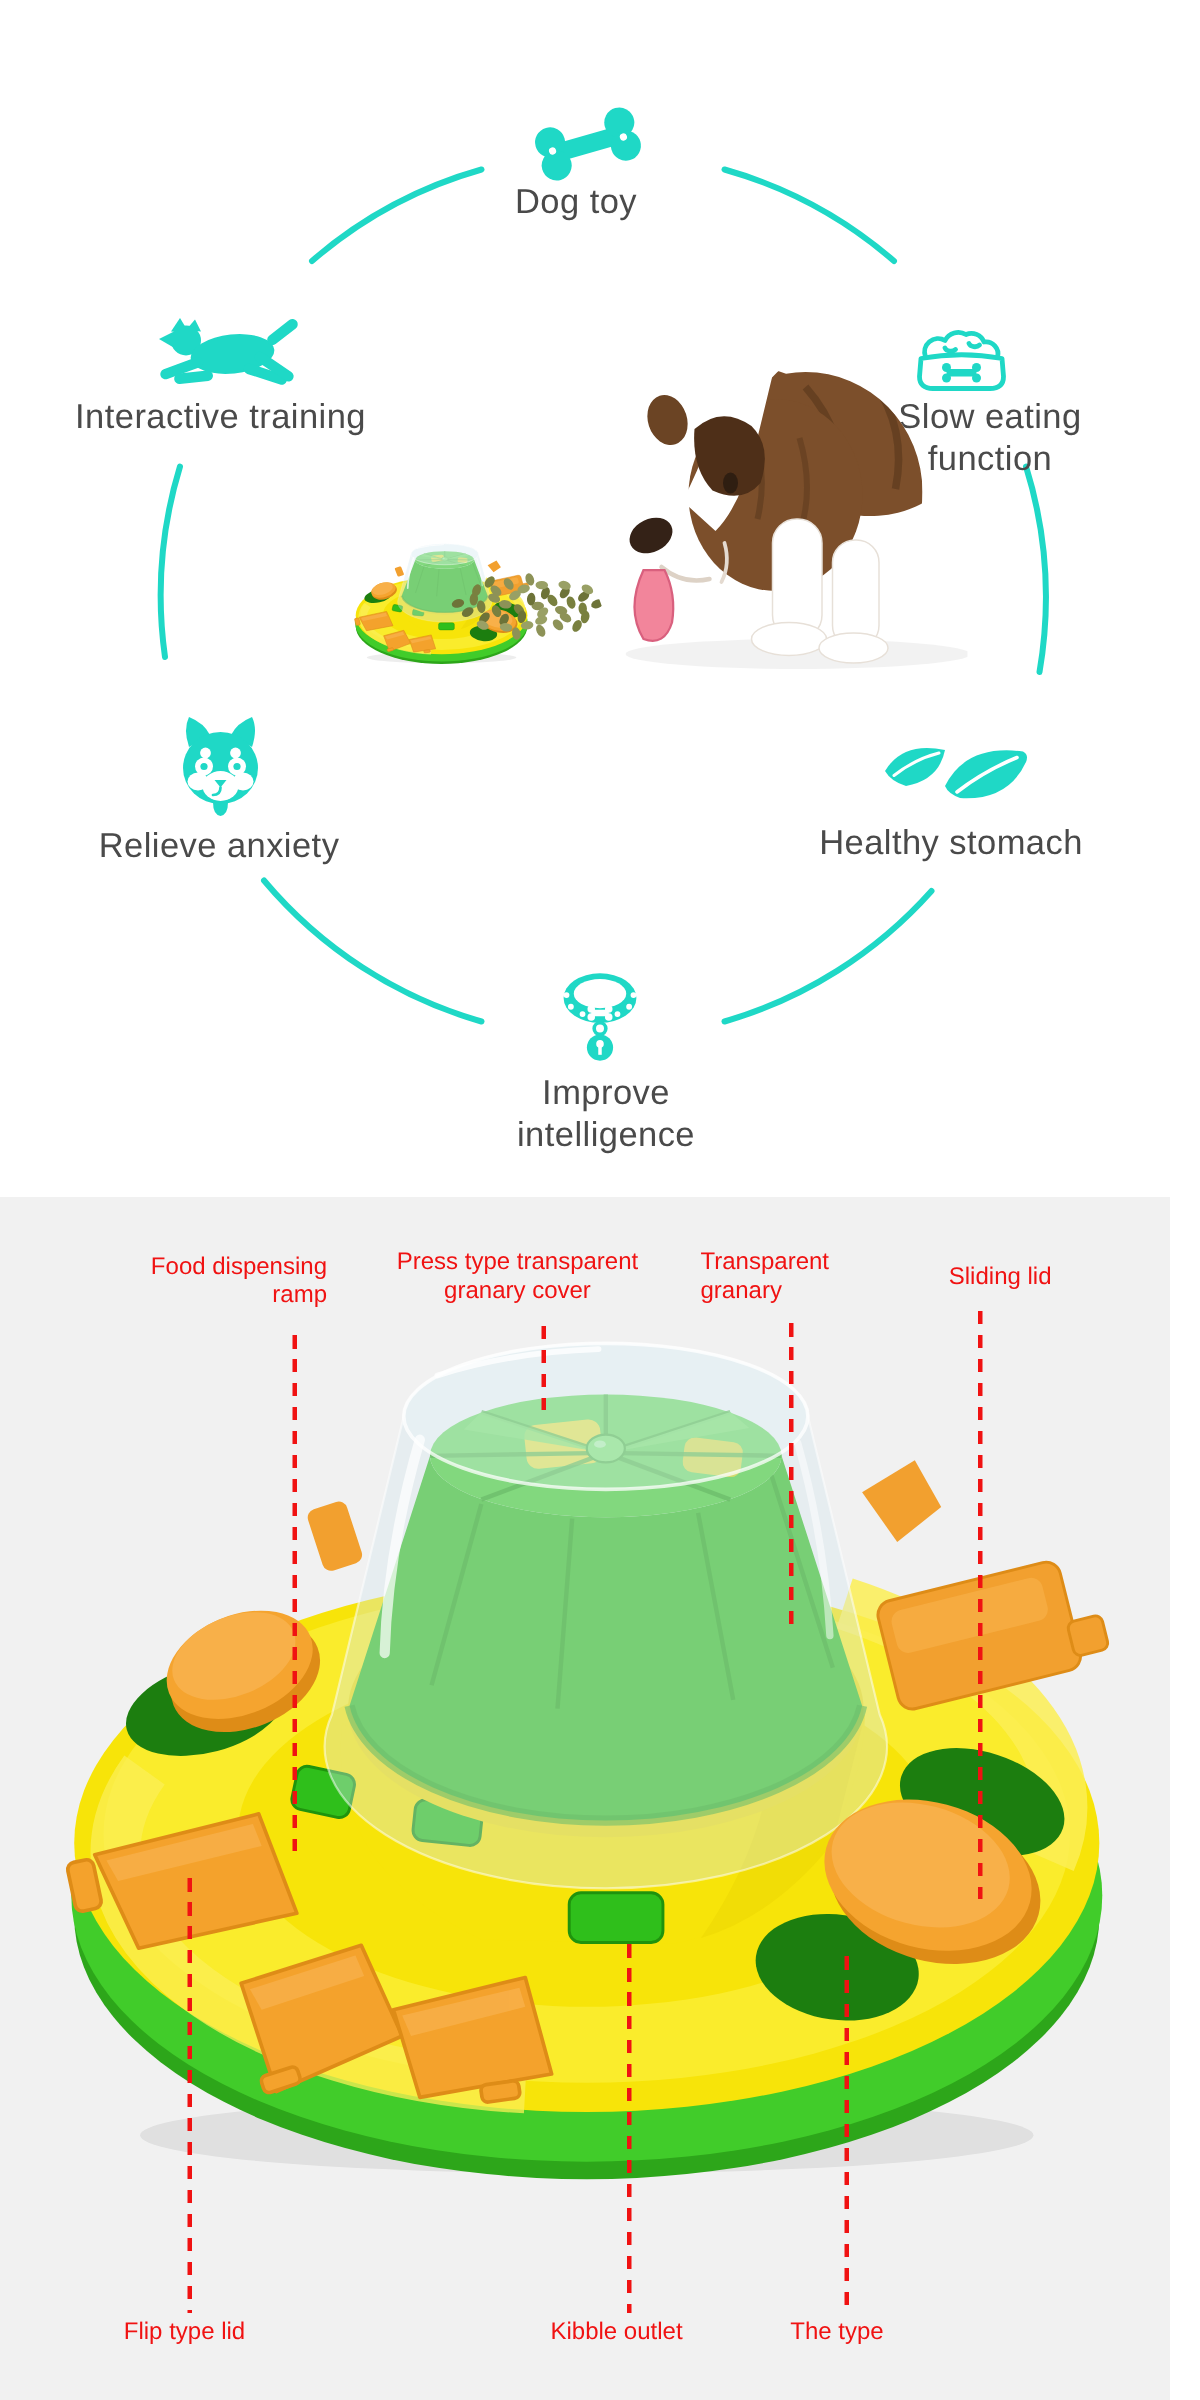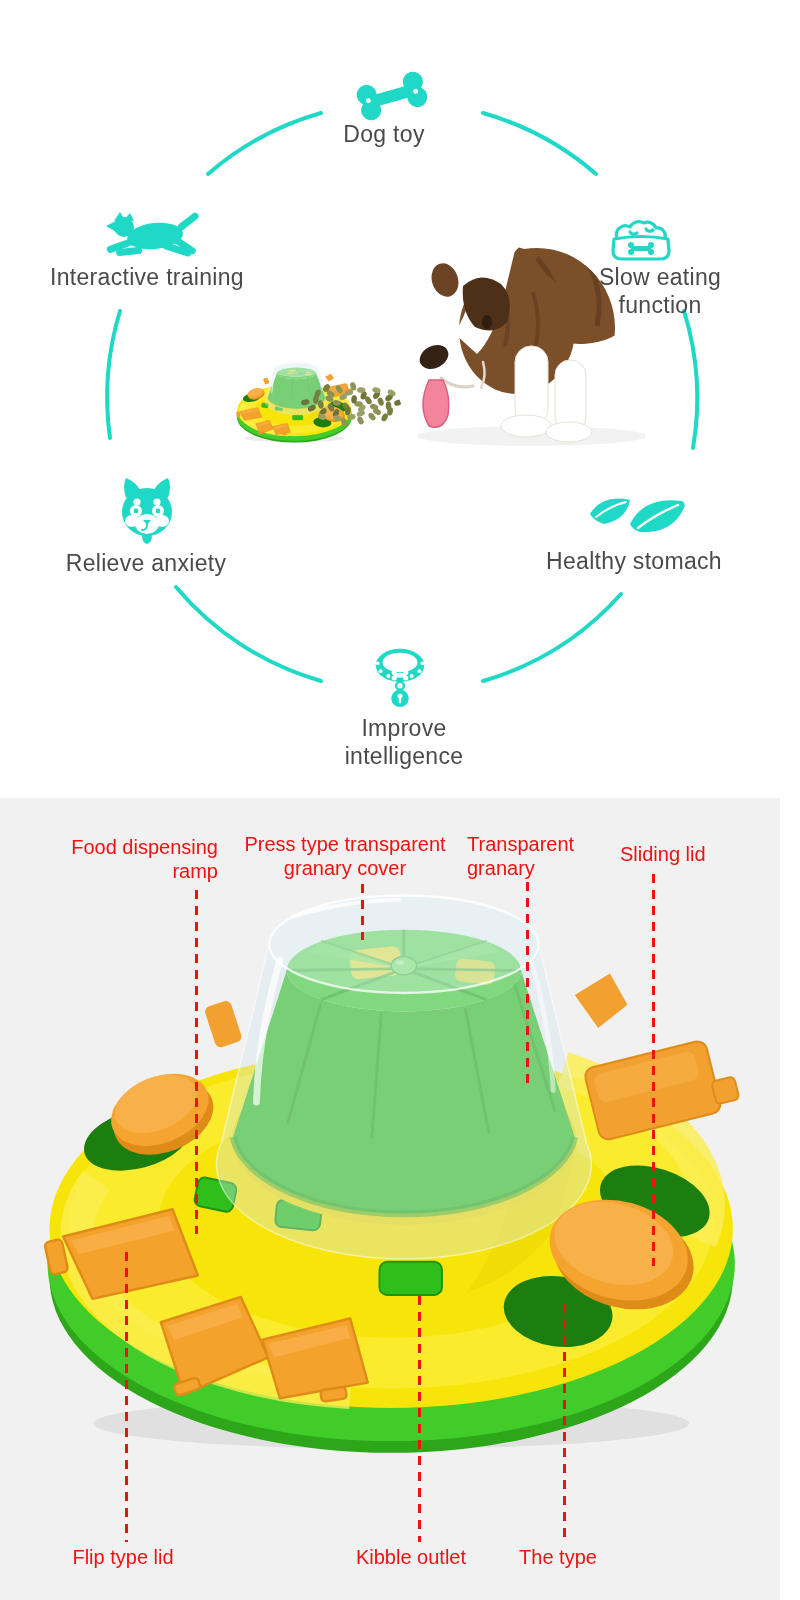--- a/index.html
+++ b/index.html
@@ -3,21 +3,21 @@
 <meta charset="utf-8">
 <style>
   html,body{margin:0;padding:0;background:#fff;}
   .page{position:relative;width:780px;height:1600px;overflow:hidden;
         font-family:Liberation Sans, sans-serif;background:#fff;}
   .hero{position:absolute;left:0;top:0;width:800px;height:798px;background:#ffffff;}
   .features{position:absolute;left:0;top:798px;width:800px;height:802px;background:var(--bg2,#f1f1f1);}
   .abs{position:absolute;}
   .feat-label{position:absolute;font-size:23px;color:var(--text-gray,#4a4a4a);
               text-align:center;line-height:1.2;letter-spacing:.3px;}
-  .ann-label{position:absolute;font-size:20px;color:var(--red,#f01212);line-height:1.18;}
+  .ann-label{position:absolute;font-size:16px;color:var(--red,#f01212);line-height:1.18;}
   .dash{position:absolute;width:3px;
         background:repeating-linear-gradient(to bottom,var(--red,#f01212) 0 9px,transparent 9px 16px);}
   .ticon{position:absolute;color:var(--teal,#1fd8c6);}
   .ticon svg{display:block;width:100%;height:100%;}
 </style>
 </head>
 <body>
 
 <div class="page">
 
@@ -321,21 +321,21 @@
 
     <svg class="abs" style="left:28px;top:80px" width="742" height="604" viewBox="0 0 760 620" preserveAspectRatio="none">
       <use href="#feederSym" xlink:href="#feederSym"></use>
     </svg>
 
   </div>
 
   <div class="ann-label" style="left:60px;top:836px;width:158px;text-align:right">Food dispensing ramp</div>
   <div class="ann-label" style="left:237px;top:833px;width:216px;text-align:center">Press type transparent granary cover</div>
   <div class="ann-label" style="left:467px;top:833px;width:120px;text-align:left">Transparent granary</div>
-  <div class="ann-label" style="left:620px;top:843px;width:120px;text-align:left">Sliding lid</div>
+  <div class="ann-label" style="left:581px;top:843px;width:120px;text-align:right">Sliding lid</div>
   <div class="ann-label" style="left:62px;top:1546px;width:122px;text-align:center">Flip type lid</div>
   <div class="ann-label" style="left:352px;top:1546px;width:118px;text-align:center">Kibble outlet</div>
   <div class="ann-label" style="left:504px;top:1546px;width:108px;text-align:center">The type</div>
 
   <div class="dash" style="left:195px;top:890px;height:344px"></div>
   <div class="dash" style="left:361px;top:884px;height:56px"></div>
   <div class="dash" style="left:526px;top:882px;height:204px"></div>
   <div class="dash" style="left:652px;top:874px;height:392px"></div>
   <div class="dash" style="left:125px;top:1252px;height:290px"></div>
   <div class="dash" style="left:418px;top:1296px;height:246px"></div>

